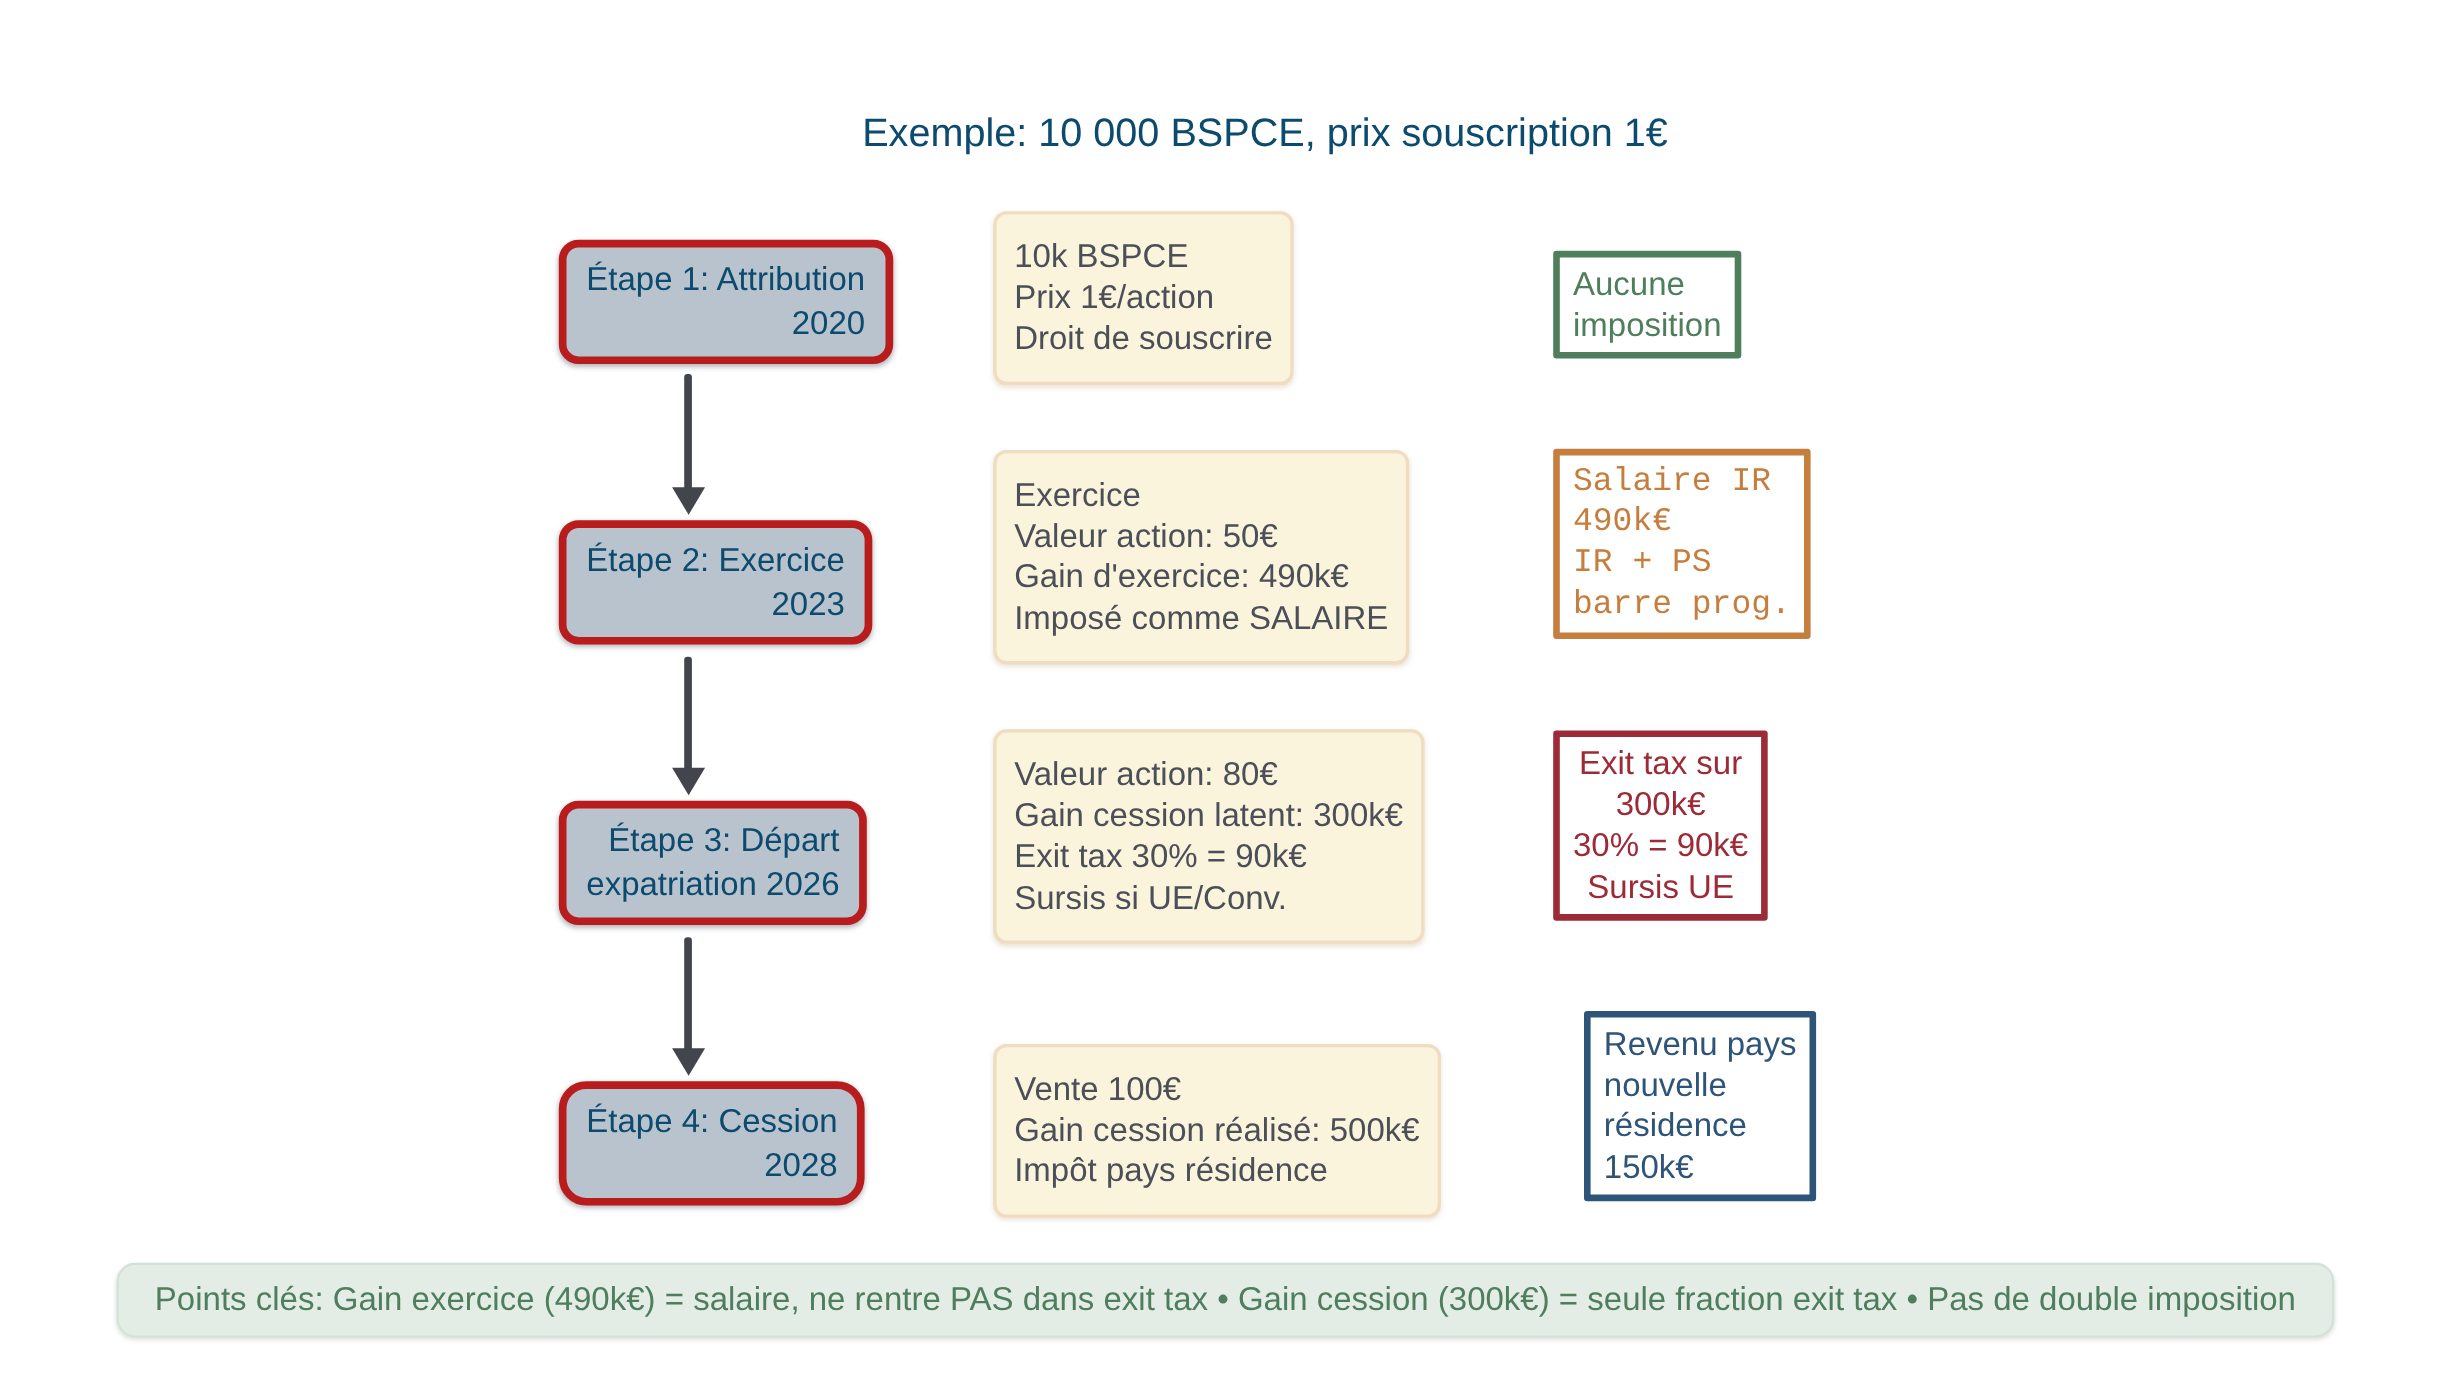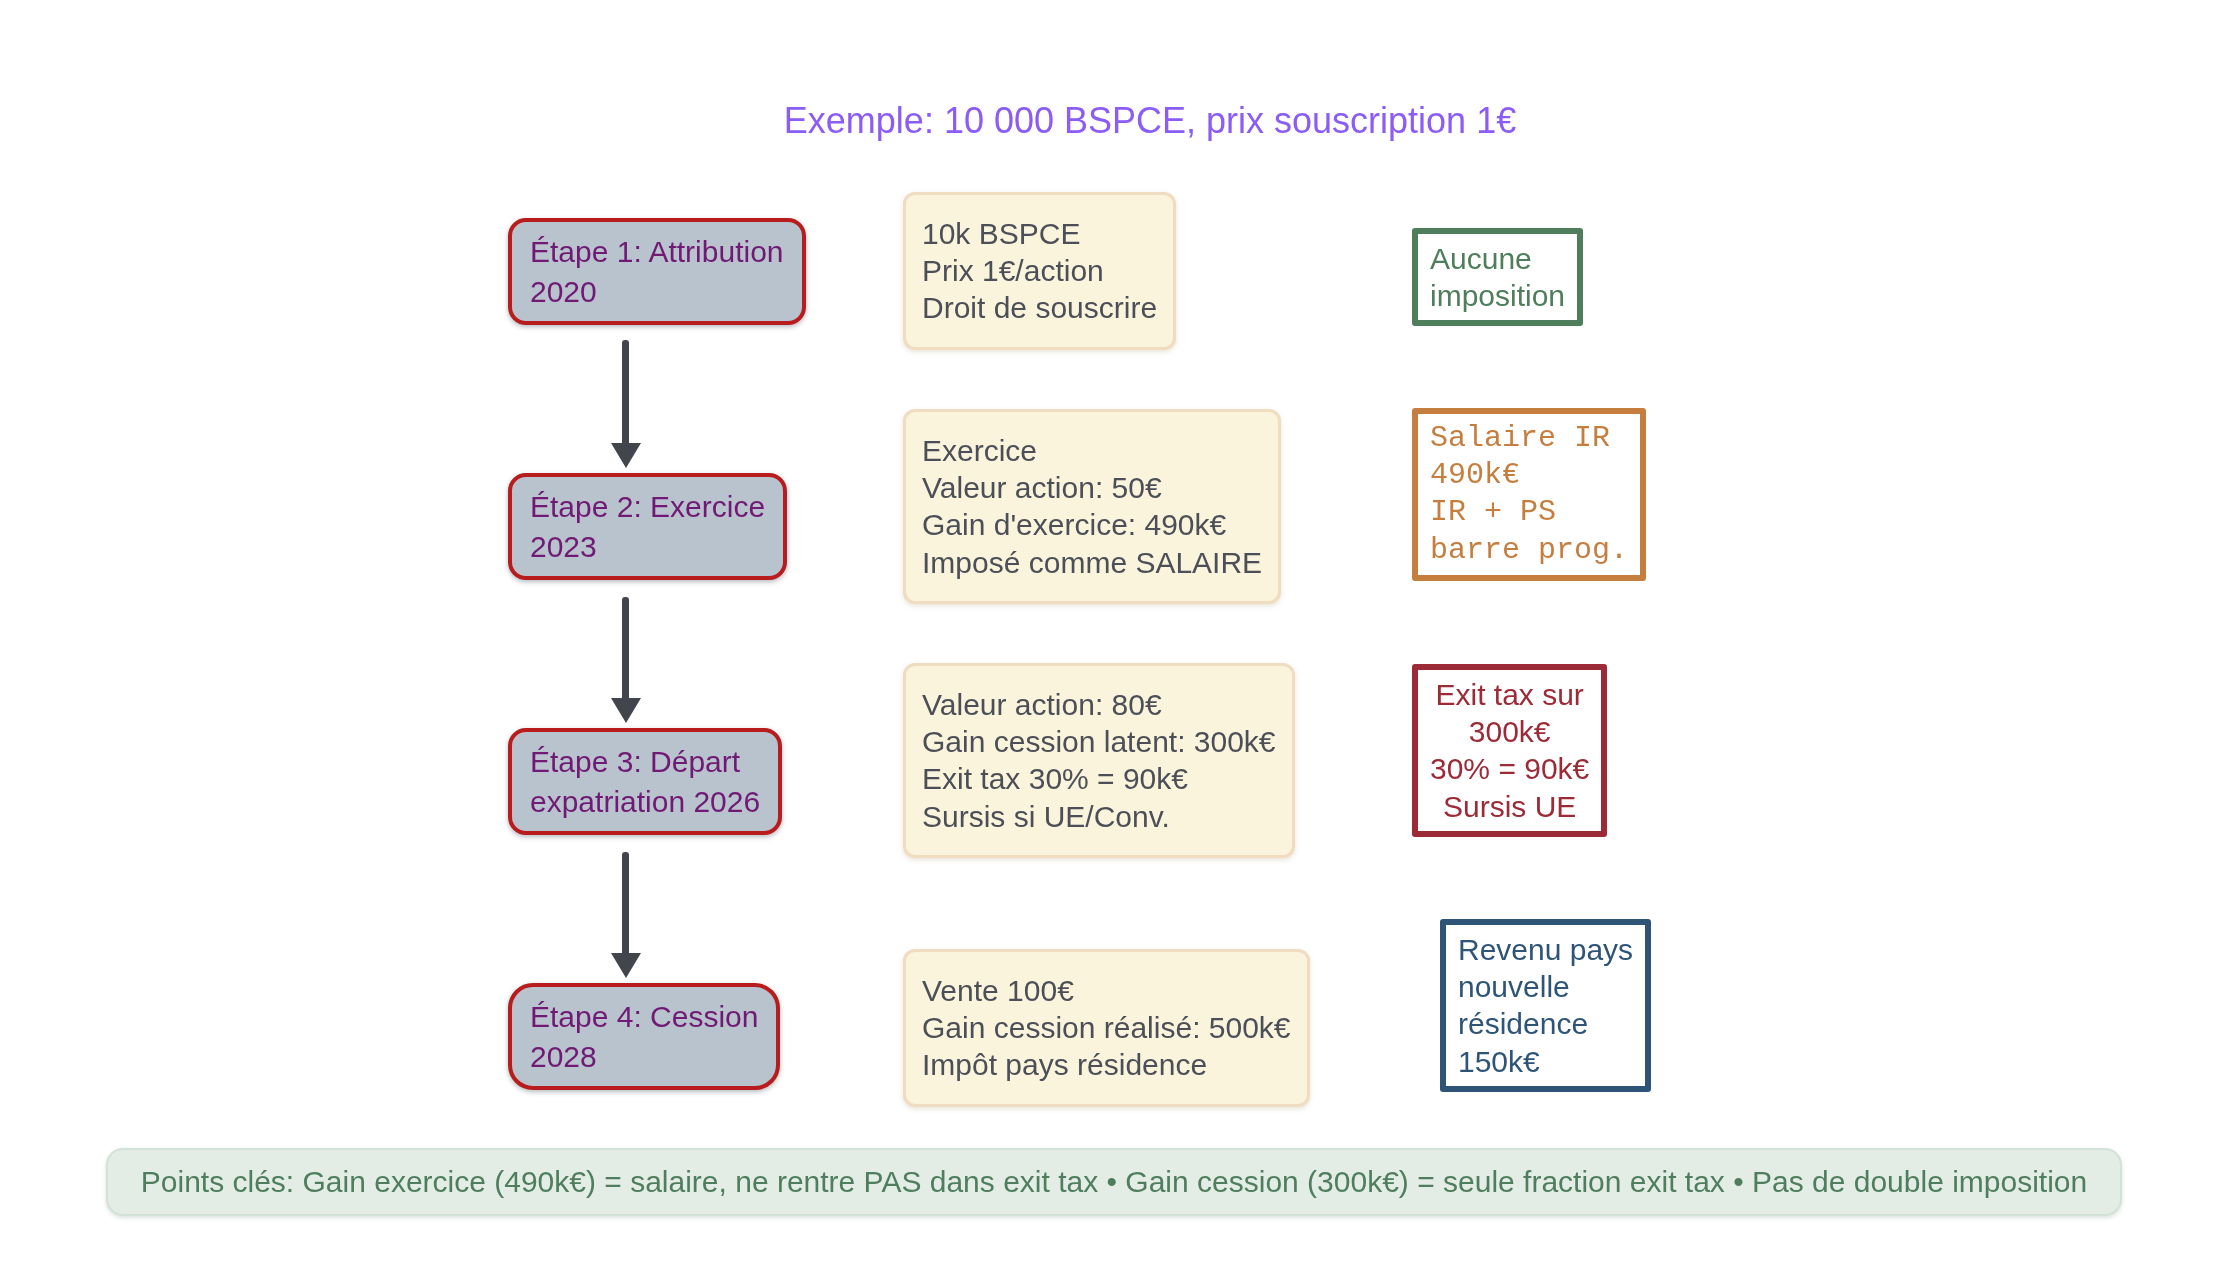--- a/index.html
+++ b/index.html
@@ -10,35 +10,36 @@
     color:#4c4f57;
     position:relative;
     overflow:hidden;
   }
   .abs { position:absolute; }
 
   .title {
     left:765px; top:100px; width:770px;
     text-align:center;
     font-size:36px;
-    color:#8b5cf6;
+    color:#0c4a6e;
     white-space:nowrap;
   }
 
   .stage {
     left:508px;
     background:#b8c3cd;
-    border:4px solid #b91c1c;
+    border:7px solid #b91c1c;
     border-radius:18px;
     padding:10px 18px;
     font-size:30px;
     line-height:1.32;
     white-space:pre-line;
-    color:#701a75;
+    color:#0c4a6e;
     box-shadow:0 2px 5px rgba(90,100,112,0.45);
+    text-align:right;
   }
   .stage-1 { top:218px; }
   .stage-2 { top:473px; }
   .stage-3 { top:728px; }
   .stage-4 { top:983px;border-radius:25px; }
 
   .detail {
     left:903px;
     background:#faf4dc;
     border:3px solid #f0dcc0;

